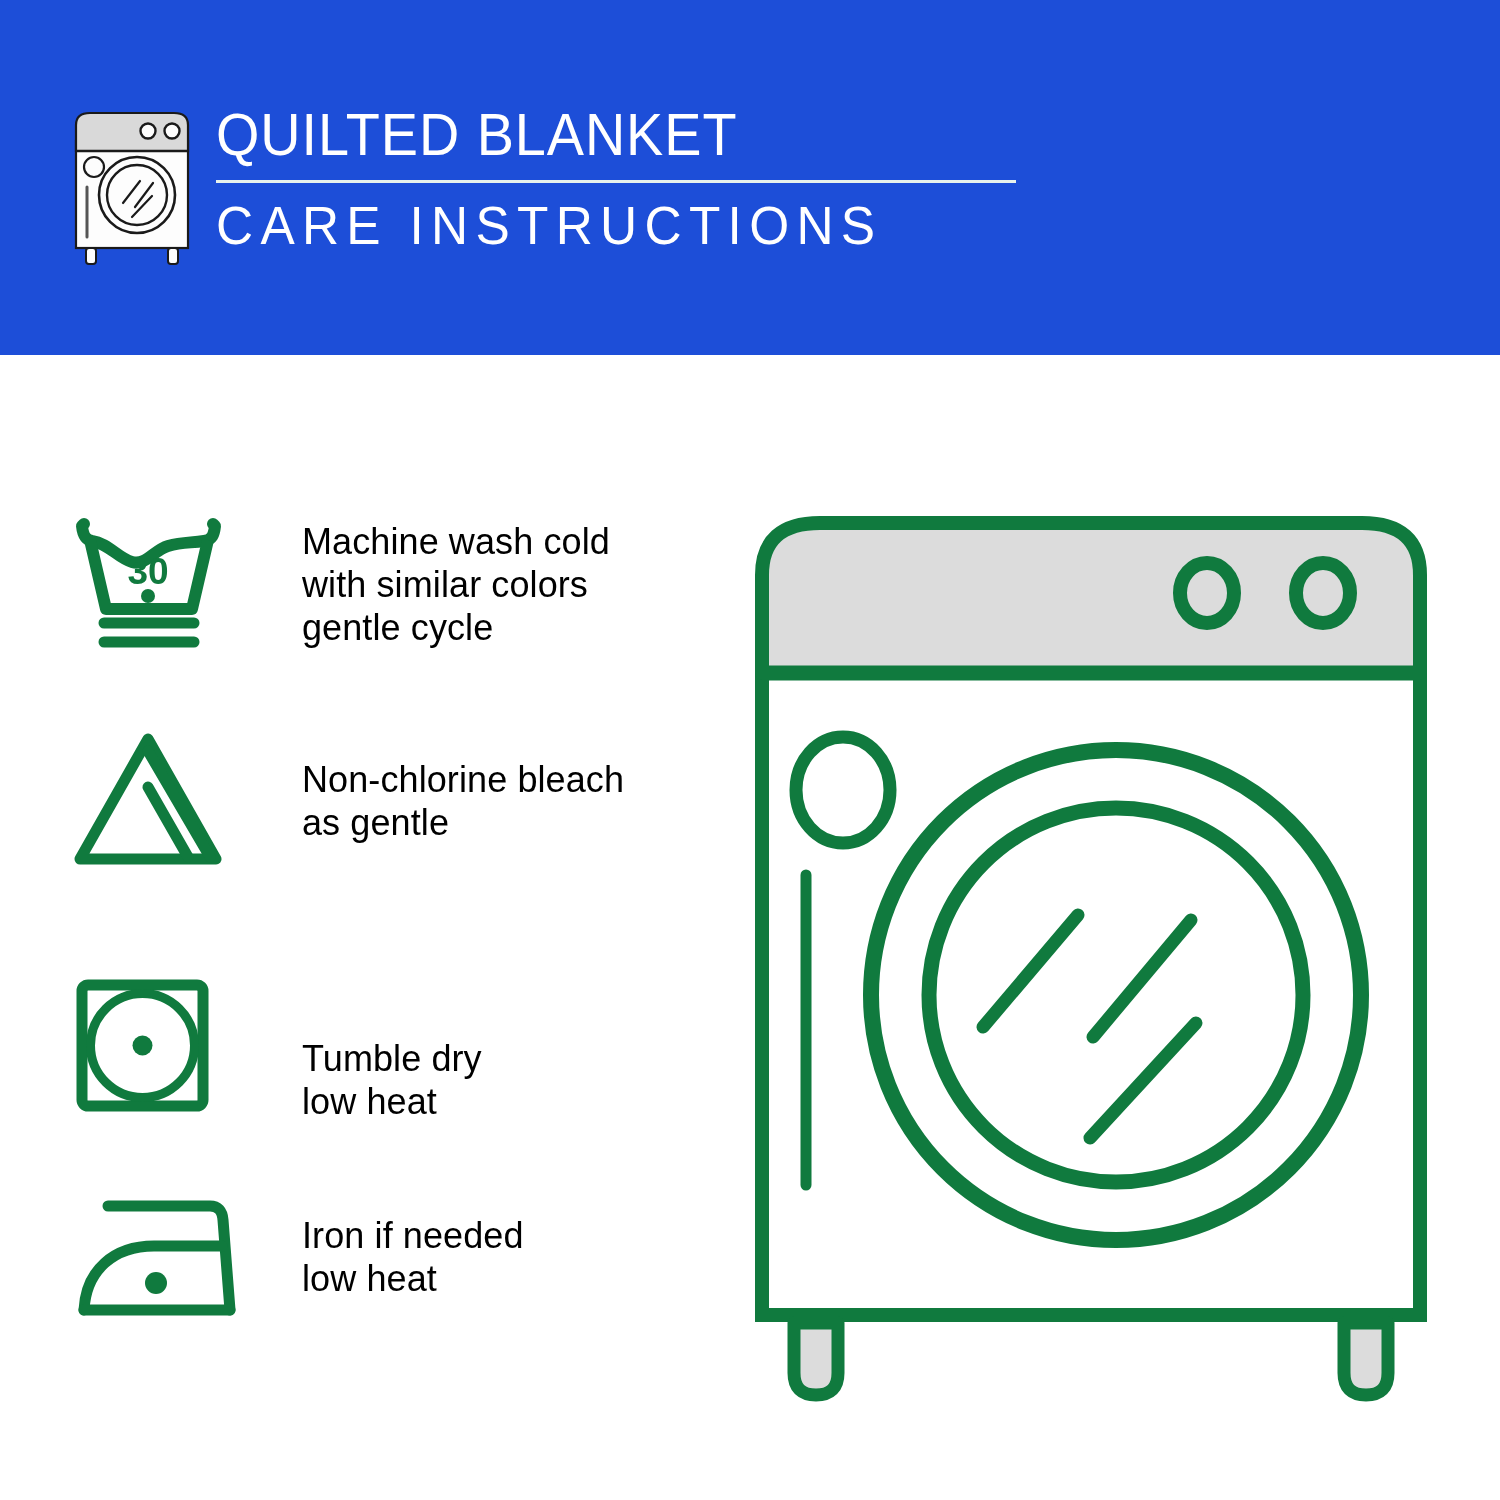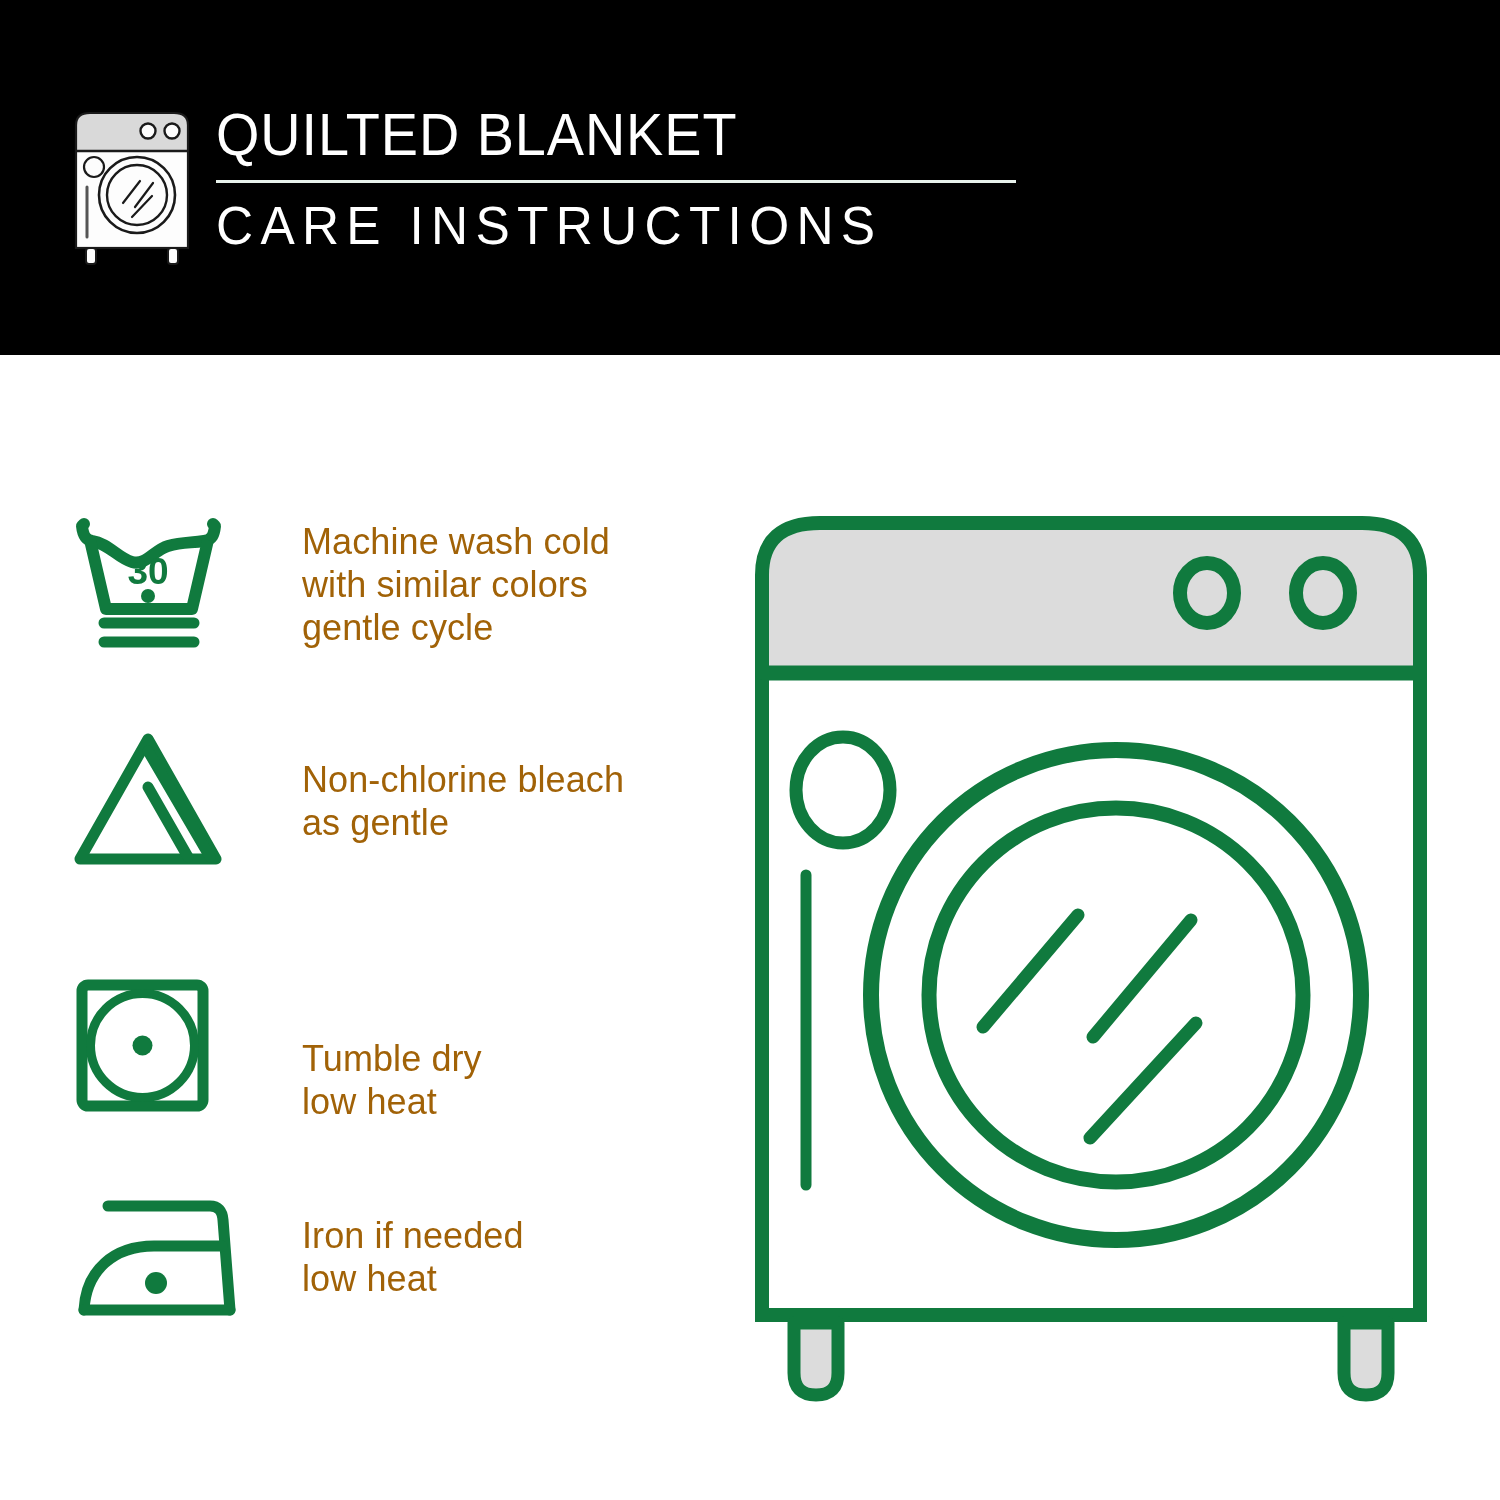--- a/index.html
+++ b/index.html
@@ -20,21 +20,21 @@
     background: #ffffff;
   }
 
   
   #header {
     position: absolute;
     left: 0;
     top: 0;
     width: 1500px;
     height: 355px;
-    background: #000000;
+    background: #1d4ed8;
   }
   #header-icon {
     position: absolute;
     left: 62px;
     top: 103px;
     width: 140px;
     height: 165px;
   }
   #header-text {
     position: absolute;
@@ -86,21 +86,21 @@
   .care-symbol {
     position: absolute;
     left: 70px;
     top: 0;
   }
   .care-text {
     position: absolute;
     left: 302px;
     font-size: 36px;
     line-height: 43px;
-    color: #a16207;
+    color: #000000;
     letter-spacing: 0.1px;
     white-space: pre-line;
   }
 
   #row-wash   { top: 155px; }
   #row-bleach { top: 370px; }
   #row-dry    { top: 620px; }
   #row-iron   { top: 835px; }
 
   #row-wash   .care-text { top: 10px;  }

